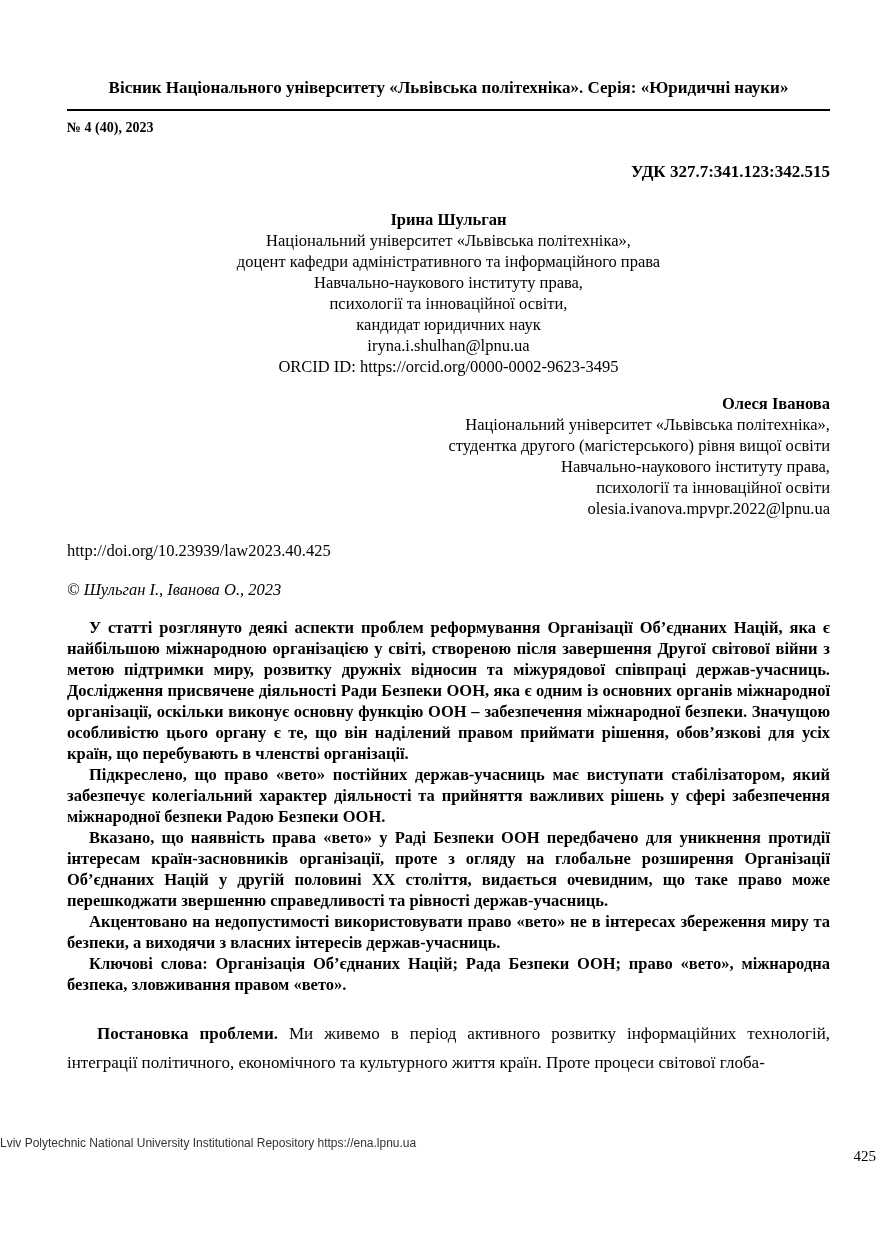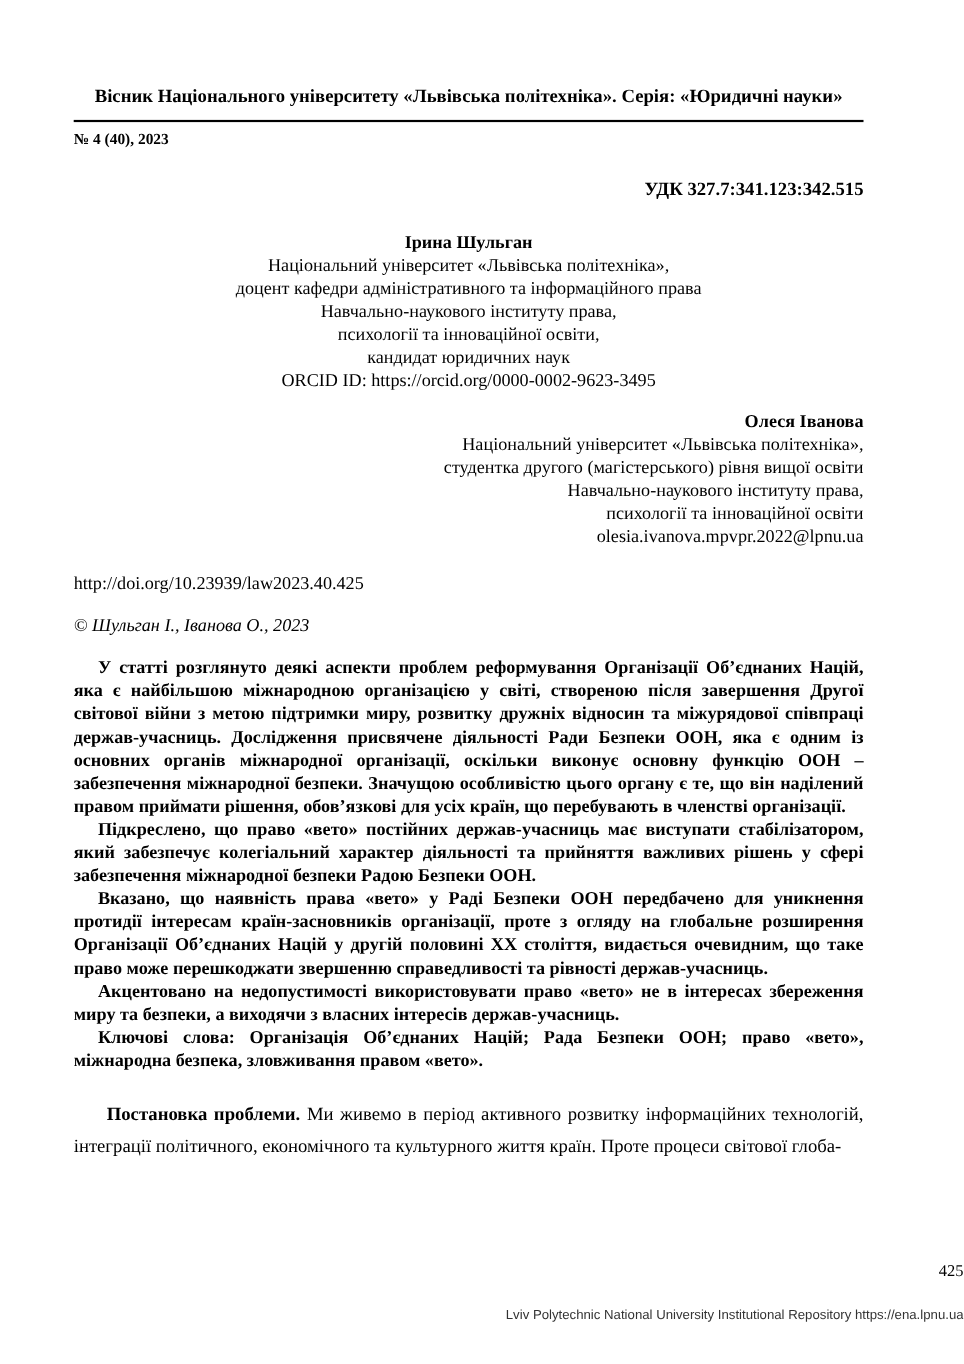--- a/index.html
+++ b/index.html
@@ -4,21 +4,21 @@
 <style>
   html, body { margin:0; padding:0; background:#ffffff; }
   .page {
     position:relative;
     width:876px; height:1208px;
     margin:0 auto;
     background:#ffffff;
     color:#000000;
     font-family:"Liberation Serif", serif;
     box-sizing:border-box;
-    padding:78px 91px 0 67px;
+    padding:78px 46px 0 67px;
     overflow:hidden;
   }
   .journal-title {
     font-size:17px; font-weight:bold; text-align:center;
     line-height:20px; margin:0;
   }
   .header-rule {
     border:none; border-top:2.5px solid #000;
     margin:11px 0 0 0;
   }
@@ -48,44 +48,45 @@
   .body-paragraph {
     margin:24px 0 0 0; font-size:17px; line-height:29px;
     text-align:justify; text-indent:30px;
   }
   .body-lead { font-weight:bold; }
   .page-number {
     position:absolute; left:0; right:0; top:1148px;
     text-align:right; font-size:15px;
   }
   .repo-footer {
-    position:absolute; left:0; right:0; top:1188px;
-    text-align:right;
+    position:absolute; left:0; right:0; top:1136px;
+    text-align:left;
     font-family:"Liberation Sans", sans-serif;
-    font-size:12px; color:#333333;margin-left:48px;
+    font-size:12px; color:#333333;
   }
 </style>
 </head>
 <body>
 
 <div class="page">
 
   <div class="journal-title">Вісник Національного університету «Львівська політехніка». Серія: «Юридичні науки»</div>
   <hr class="header-rule">
   <div class="issue-line">№ 4 (40), 2023</div>
 
   <div class="udk">УДК 327.7:341.123:342.515</div>
 
   <div class="author-block first">
     <div class="author-name">Ірина Шульган</div>
     <div>Національний університет «Львівська політехніка»,</div>
     <div>доцент кафедри адміністративного та інформаційного права</div>
     <div>Навчально-наукового інституту права,</div>
     <div>психології та інноваційної освіти,</div>
     <div>кандидат юридичних наук</div>
+    <div>iryna.i.shulhan@lpnu.ua</div>
     <div>ORCID ID: https://orcid.org/0000-0002-9623-3495</div>
   </div>
 
   <div class="author-block second">
     <div class="author-name">Олеся Іванова</div>
     <div>Національний університет «Львівська політехніка»,</div>
     <div>студентка другого (магістерського) рівня вищої освіти</div>
     <div>Навчально-наукового інституту права,</div>
     <div>психології та інноваційної освіти</div>
     <div>olesia.ivanova.mpvpr.2022@lpnu.ua</div>

